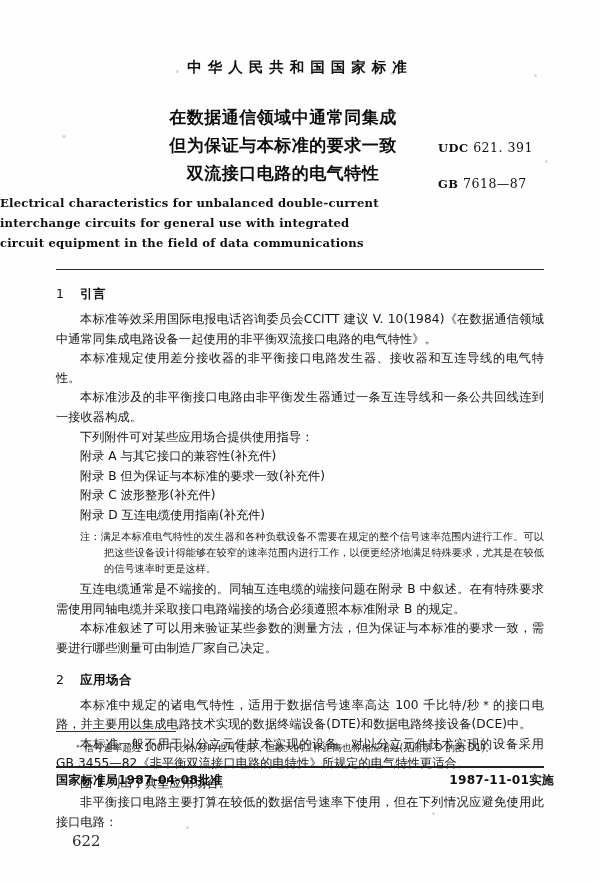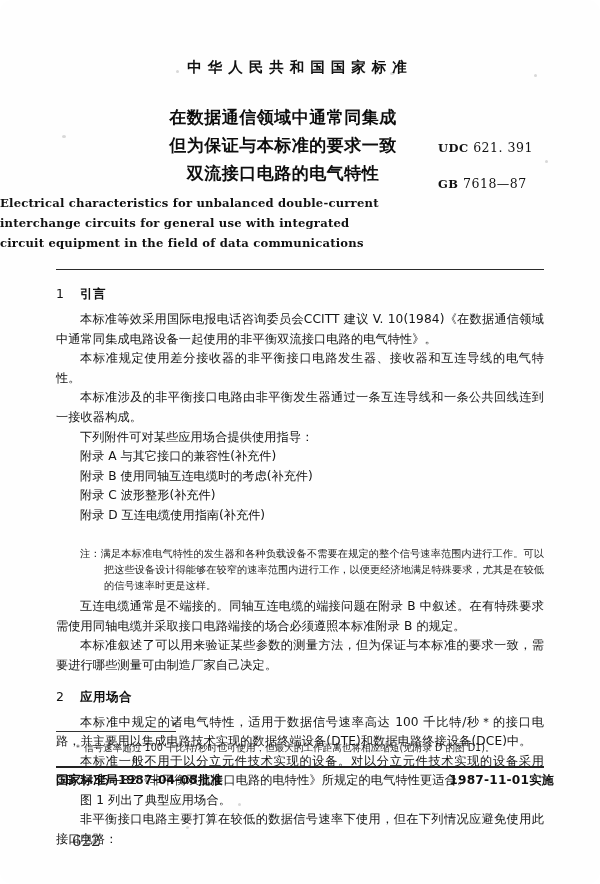--- a/index.html
+++ b/index.html
@@ -139,21 +139,21 @@
     line-height: 19.6px;
     padding-left: 24px;
     color: #141414;
   }
   .note {
     font-size: 10.2px;
     line-height: 16.2px;
     color: #1c1c1c;
     padding-left: 24px;
     text-indent: -24px;
-    margin: 20px 0 3px 24px;
+    margin: 3px 0 3px 24px;
     text-align: justify;
   }
   .gap-lg { height: 13px; }
   
   .footnote-rule {
     position: absolute;
     left: 56px;
     top: 731px;
     width: 120px;
     height: 1px;
@@ -269,21 +269,21 @@
       <span class="n">1</span><span>引言</span>
     </div>
 
     <p class="para indent">本标准等效采用国际电报电话咨询委员会CCITT 建议 V. 10(1984)《在数据通信领域中通常同集成电路设备一起使用的非平衡双流接口电路的电气特性》。</p>
     <p class="para indent">本标准规定使用差分接收器的非平衡接口电路发生器、接收器和互连导线的电气特性。</p>
     <p class="para indent">本标准涉及的非平衡接口电路由非平衡发生器通过一条互连导线和一条公共回线连到一接收器构成。</p>
     <p class="para indent">下列附件可对某些应用场合提供使用指导：</p>
 
     <div class="list-block">
       <div>附录 A 与其它接口的兼容性(补充件)</div>
-      <div>附录 B 使用同轴互连电缆时的考虑(补充件)</div>
+      <div>附录 B 但为保证与本标准的要求一致(补充件)</div>
       <div>附录 C 波形整形(补充件)</div>
       <div>附录 D 互连电缆使用指南(补充件)</div>
     </div>
 
     <div class="note">注：满足本标准电气特性的发生器和各种负载设备不需要在规定的整个信号速率范围内进行工作。可以把这些设备设计得能够在较窄的速率范围内进行工作，以便更经济地满足特殊要求，尤其是在较低的信号速率时更是这样。</div>
 
     <p class="para indent">互连电缆通常是不端接的。同轴互连电缆的端接问题在附录 B 中叙述。在有特殊要求需使用同轴电缆并采取接口电路端接的场合必须遵照本标准附录 B 的规定。</p>
     <p class="para indent">本标准叙述了可以用来验证某些参数的测量方法，但为保证与本标准的要求一致，需要进行哪些测量可由制造厂家自己决定。</p>
 
     <div class="gap-lg"></div>

